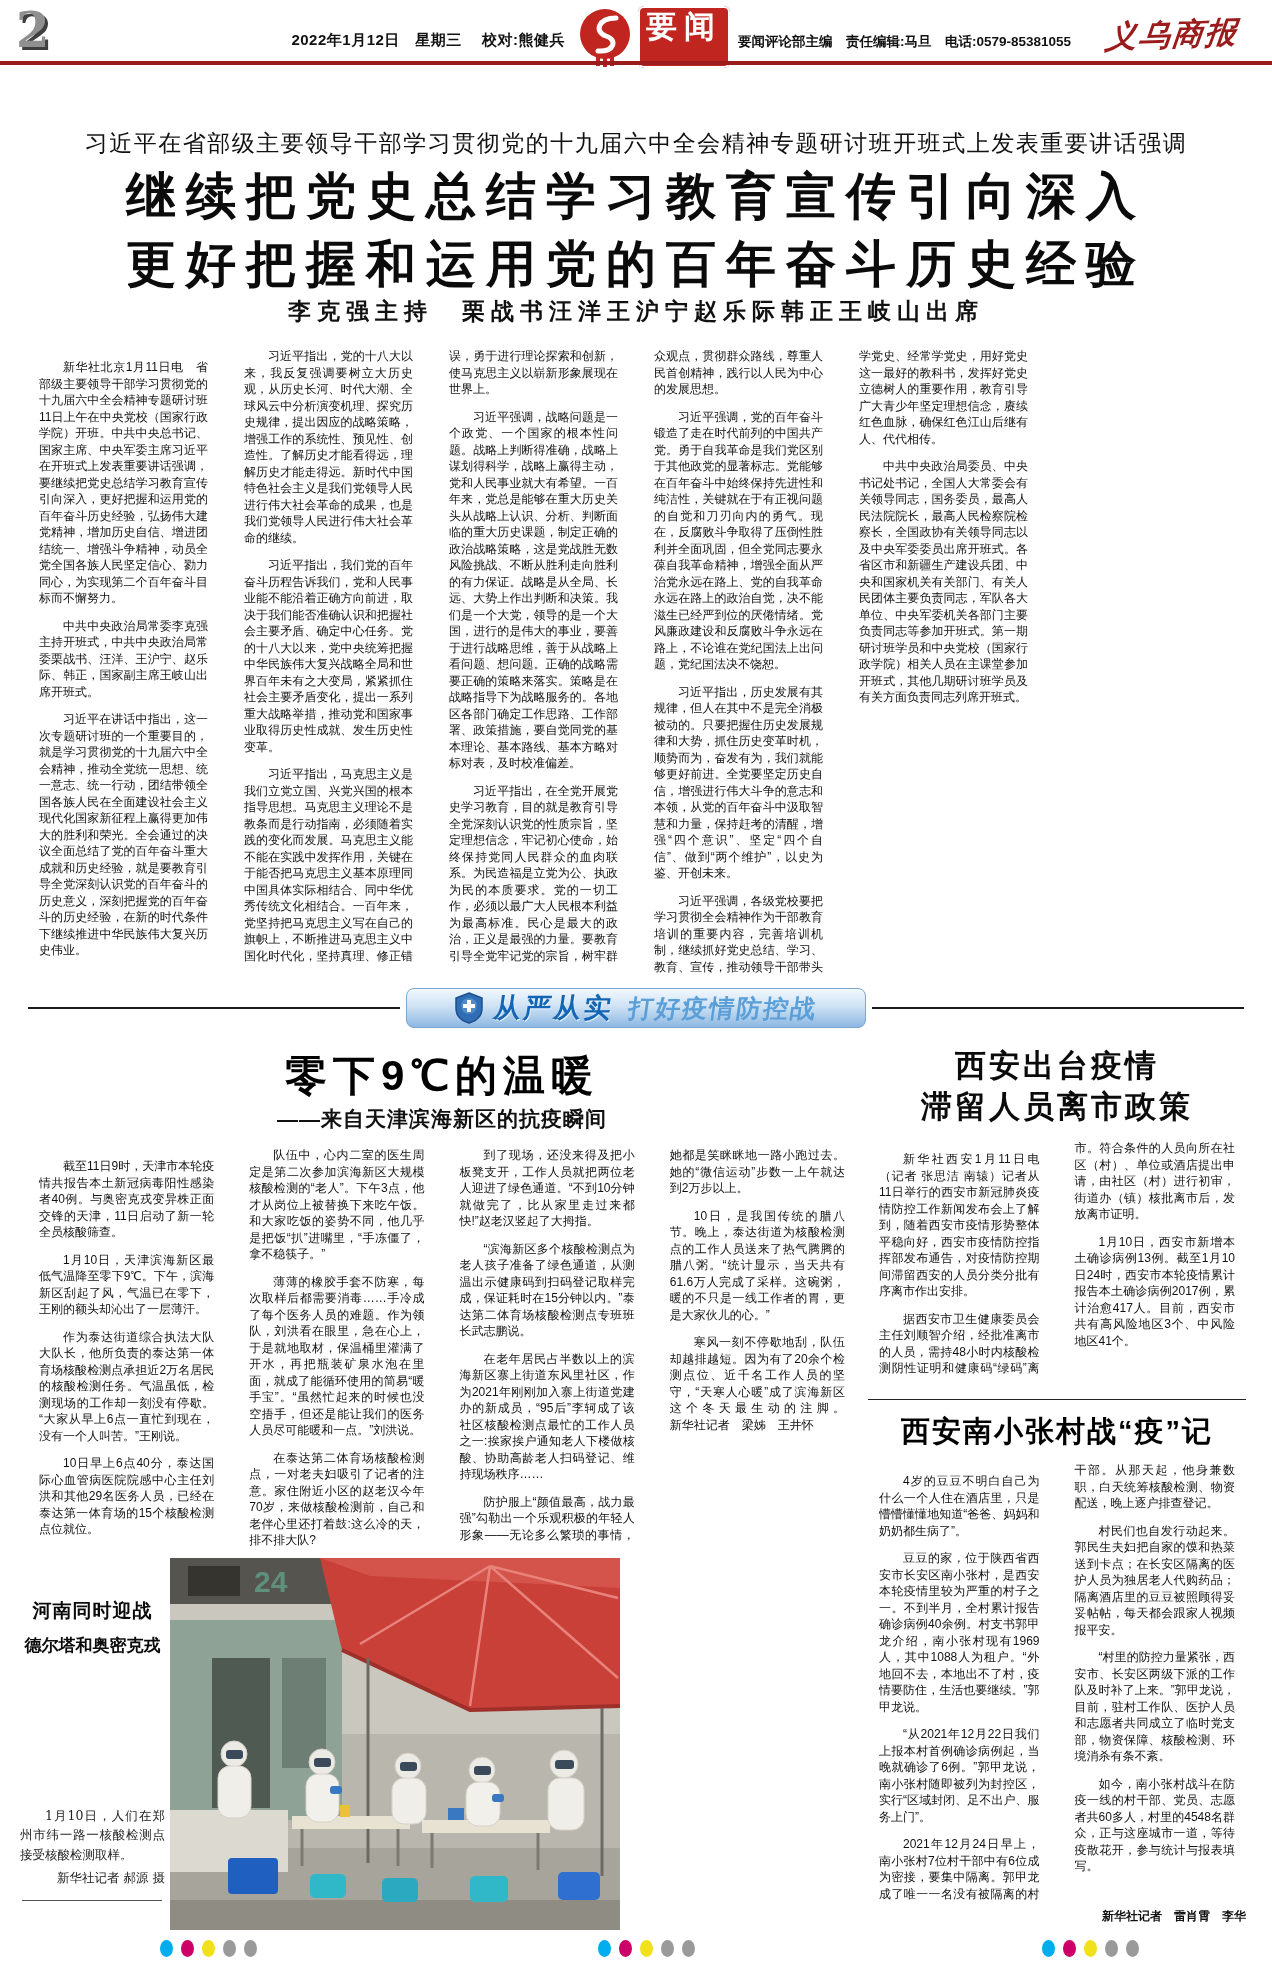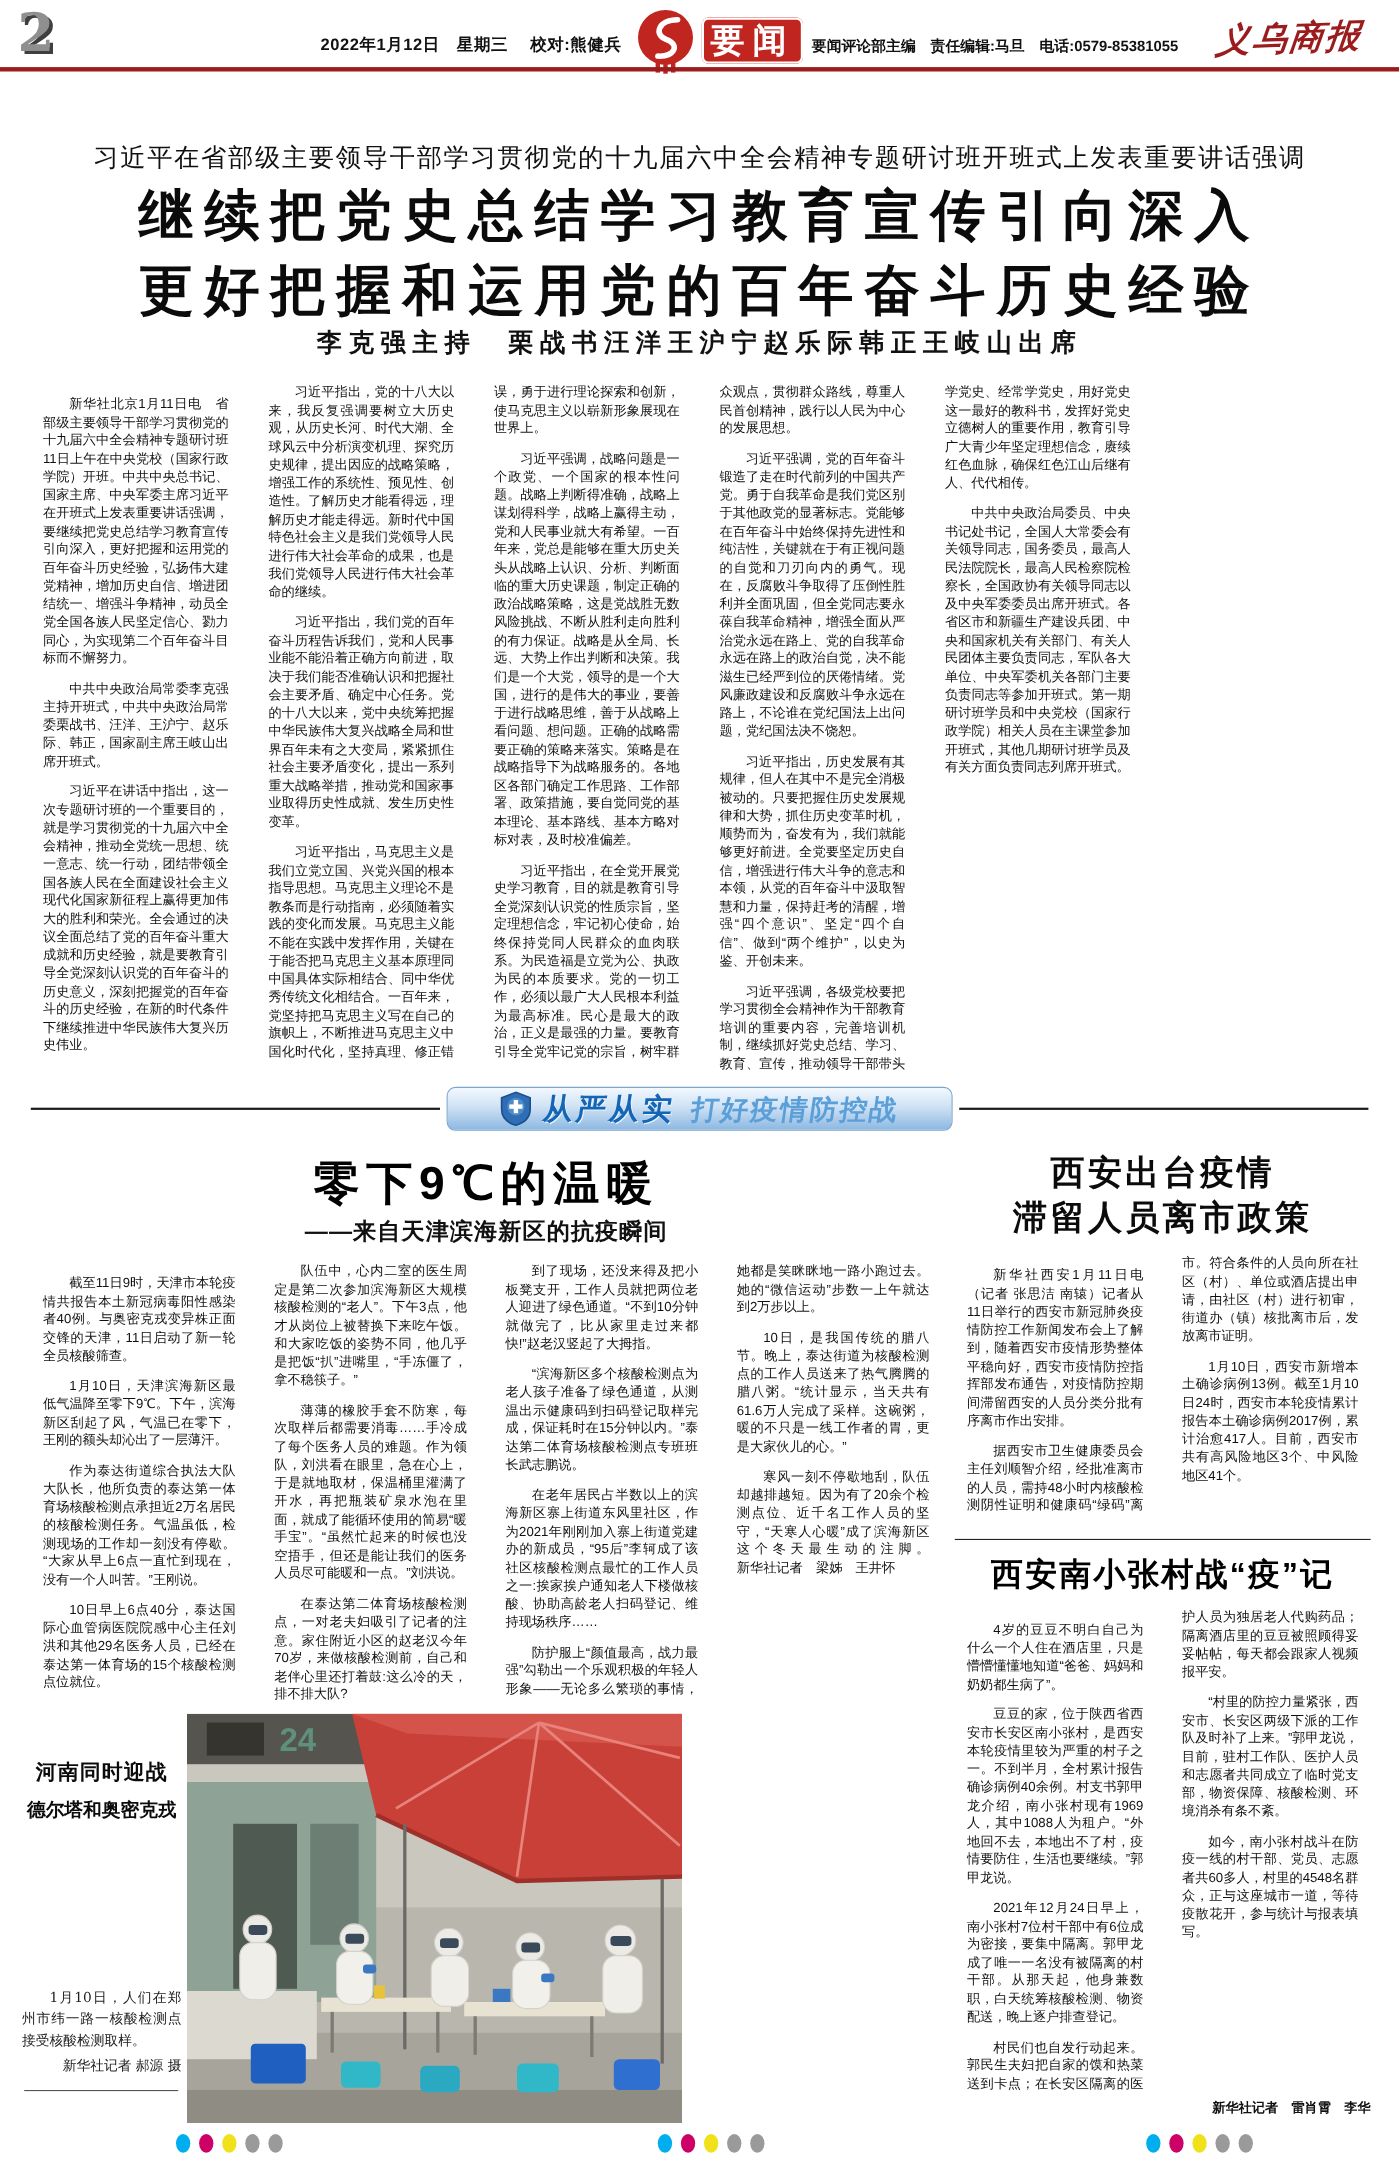--- a/index.html
+++ b/index.html
@@ -3,21 +3,21 @@
 <meta charset="utf-8">
 <style>
   html,body{margin:0;padding:0;background:#e9e9e9;}
   .page{position:relative;width:1272px;height:1971px;background:#fff;margin:0 auto;
         font-family:"Liberation Sans",sans-serif;color:#111;overflow:hidden;}
   
   .page-num{position:absolute;left:16px;top:2px;font-family:"DejaVu Serif",serif;
             font-size:48px;font-weight:bold;color:#8f8f8f;text-shadow:3px 3px 0 #3f3f3f;}
   .dateline{position:absolute;left:270px;top:31px;width:295px;text-align:right;
             font-size:15px;font-weight:bold;letter-spacing:.5px;}
-  .logo{position:absolute;left:576px;top:6px;display:flex;align-items:center;gap:4px;}
+  .logo{position:absolute;left:576px;top:6px;display:flex;gap:4px;}
   .logo-tiles{background:#c0251f;color:#fff;border-radius:6px;padding:4px 8px;
               font-size:31px;font-weight:900;letter-spacing:7px;line-height:1.1;
               box-shadow:0 0 0 2px #fff inset;}
   .editor-line{position:absolute;left:738px;top:33px;font-size:13.5px;font-weight:bold;}
   .paper-name{position:absolute;right:34px;top:14px;font-family:"DejaVu Serif",serif;
               font-size:31px;font-weight:bold;font-style:italic;color:#9b1c1c;
               transform:skewX(-8deg) rotate(-2deg);letter-spacing:2px;}
   .header-rule{position:absolute;left:0;top:61px;width:100%;height:4px;background:#9b1c1c;}
   
   .kicker{position:absolute;top:128px;left:0;width:100%;text-align:center;
@@ -248,20 +248,21 @@
       <p>据西安市卫生健康委员会主任刘顺智介绍，经批准离市的人员，需持48小时内核酸检测阴性证明和健康码“绿码”离市。符合条件的人员向所在社区（村）、单位或酒店提出申请，由社区（村）进行初审，街道办（镇）核批离市后，发放离市证明。</p>
       <p>1月10日，西安市新增本土确诊病例13例。截至1月10日24时，西安市本轮疫情累计报告本土确诊病例2017例，累计治愈417人。目前，西安市共有高风险地区3个、中风险地区41个。</p>
     </div>
 
   <div class="side-divider"></div>
 
   <div class="side2-title">西安南小张村战“疫”记</div>
   <div class="news-body side2-body">
       <p>4岁的豆豆不明白自己为什么一个人住在酒店里，只是懵懵懂懂地知道“爸爸、妈妈和奶奶都生病了”。</p>
       <p>豆豆的家，位于陕西省西安市长安区南小张村，是西安本轮疫情里较为严重的村子之一。不到半月，全村累计报告确诊病例40余例。村支书郭甲龙介绍，南小张村现有1969人，其中1088人为租户。“外地回不去，本地出不了村，疫情要防住，生活也要继续。”郭甲龙说。</p>
+      <p>“从2021年12月22日我们上报本村首例确诊病例起，当晚就确诊了6例。”郭甲龙说，南小张村随即被列为封控区，实行“区域封闭、足不出户、服务上门”。</p>
       <p>2021年12月24日早上，南小张村7位村干部中有6位成为密接，要集中隔离。郭甲龙成了唯一一名没有被隔离的村干部。从那天起，他身兼数职，白天统筹核酸检测、物资配送，晚上逐户排查登记。</p>
       <p>村民们也自发行动起来。郭民生夫妇把自家的馍和热菜送到卡点；在长安区隔离的医护人员为独居老人代购药品；隔离酒店里的豆豆被照顾得妥妥帖帖，每天都会跟家人视频报平安。</p>
       <p>“村里的防控力量紧张，西安市、长安区两级下派的工作队及时补了上来。”郭甲龙说，目前，驻村工作队、医护人员和志愿者共同成立了临时党支部，物资保障、核酸检测、环境消杀有条不紊。</p>
       <p>如今，南小张村战斗在防疫一线的村干部、党员、志愿者共60多人，村里的4548名群众，正与这座城市一道，等待疫散花开，参与统计与报表填写。</p>
     </div>
   <div class="side2-credit">新华社记者　雷肖霄　李华</div>
 
   <div class="dot-group dg1">
     <div class="dot" style="background:#00aeef"></div>
     <div class="dot" style="background:#cc0066"></div>

